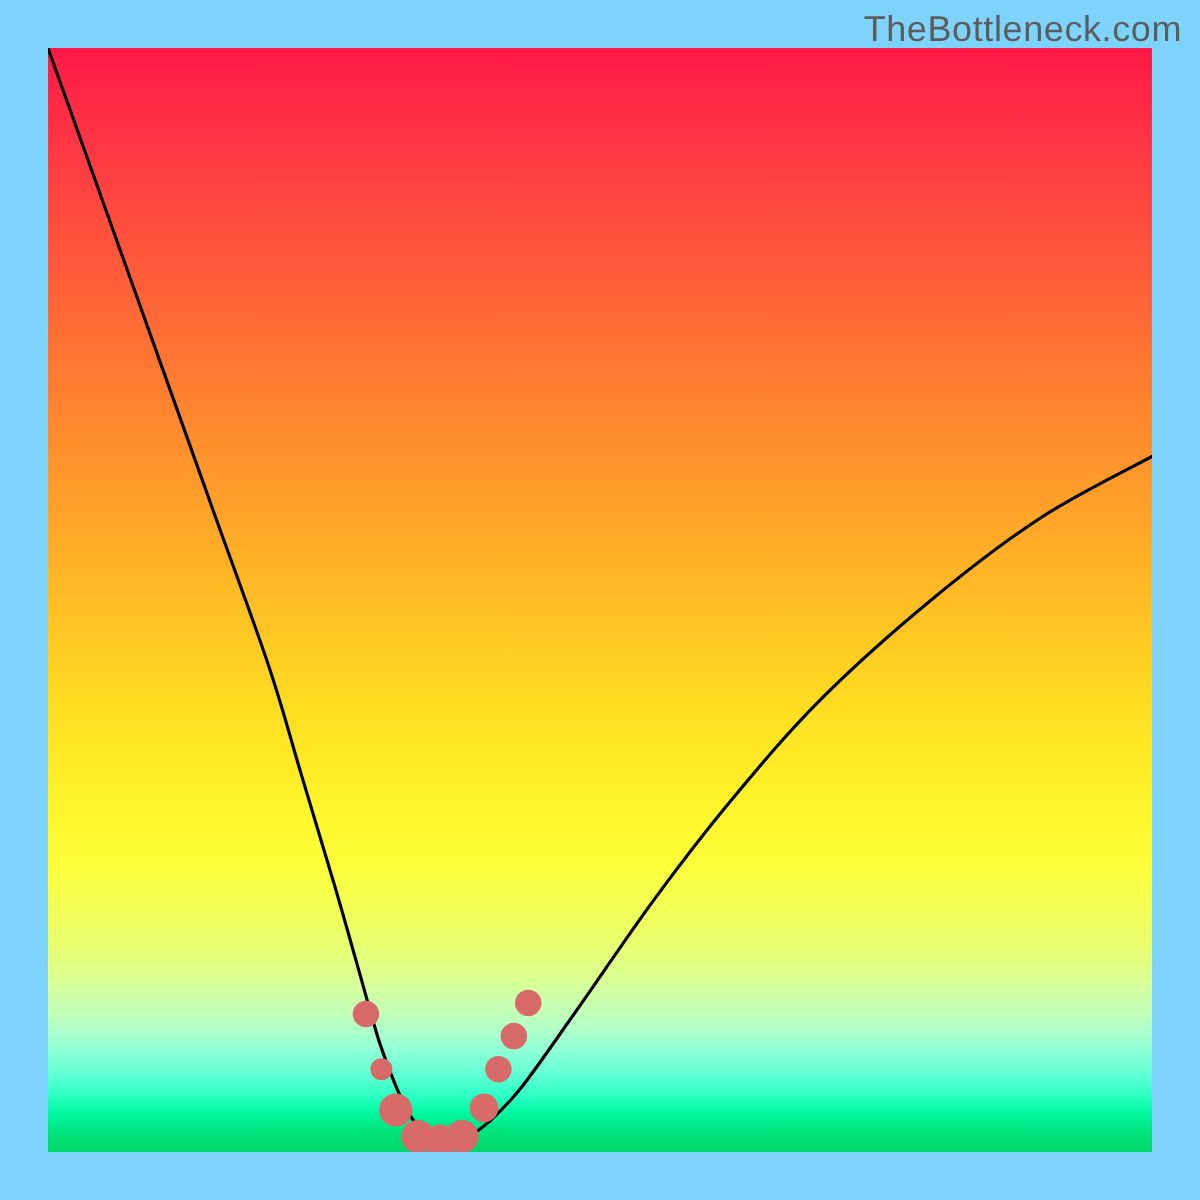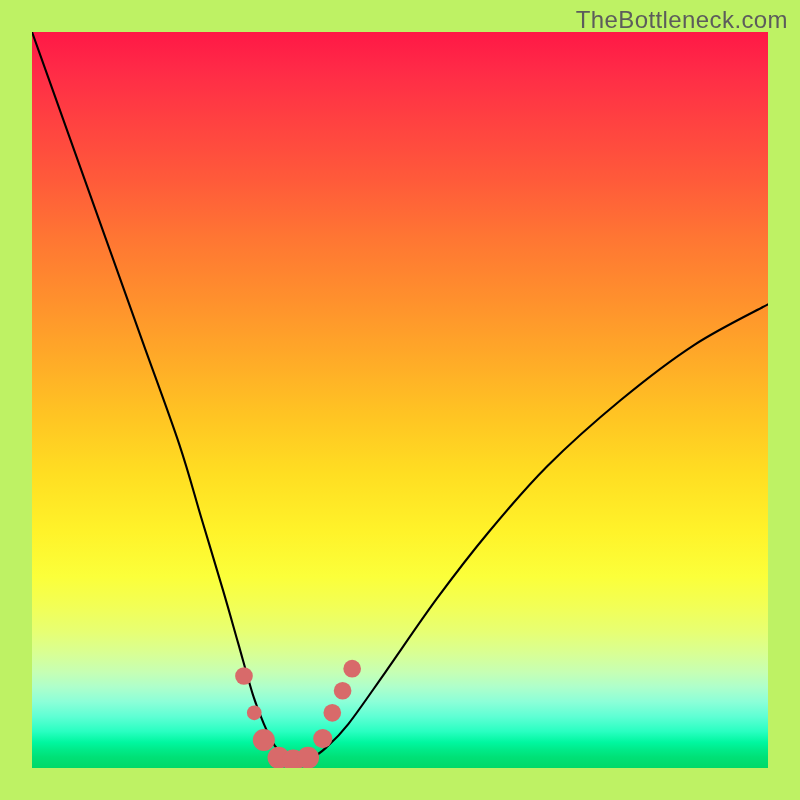--- a/index.html
+++ b/index.html
@@ -8,21 +8,21 @@
     width: 800px;
     height: 800px;
     overflow: hidden;
     background: #000;
     font-family: Arial, Helvetica, sans-serif;
   }
   .outer {
     position: relative;
     width: 800px;
     height: 800px;
-    background: #bef264;
+    background: #7dd3fc;
   }
   .watermark {
     position: absolute;
     top: 6px;
     right: 12px;
     font-size: 24px;
     color: #5c5c5c;
     font-weight: 500;
     letter-spacing: 0.4px;
     z-index: 5;

